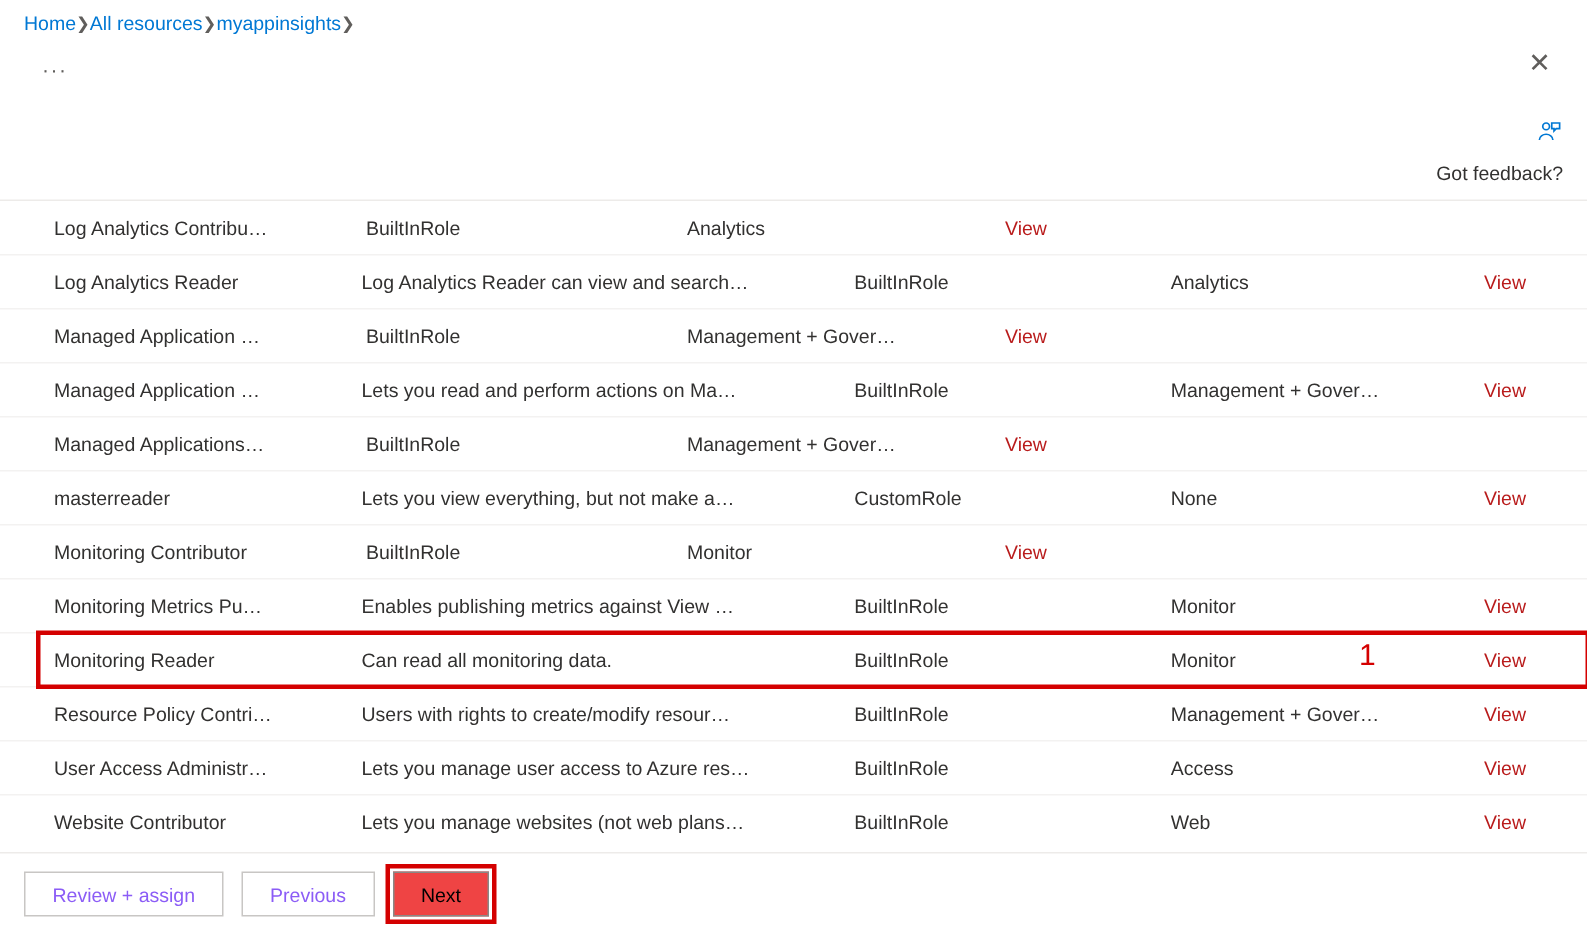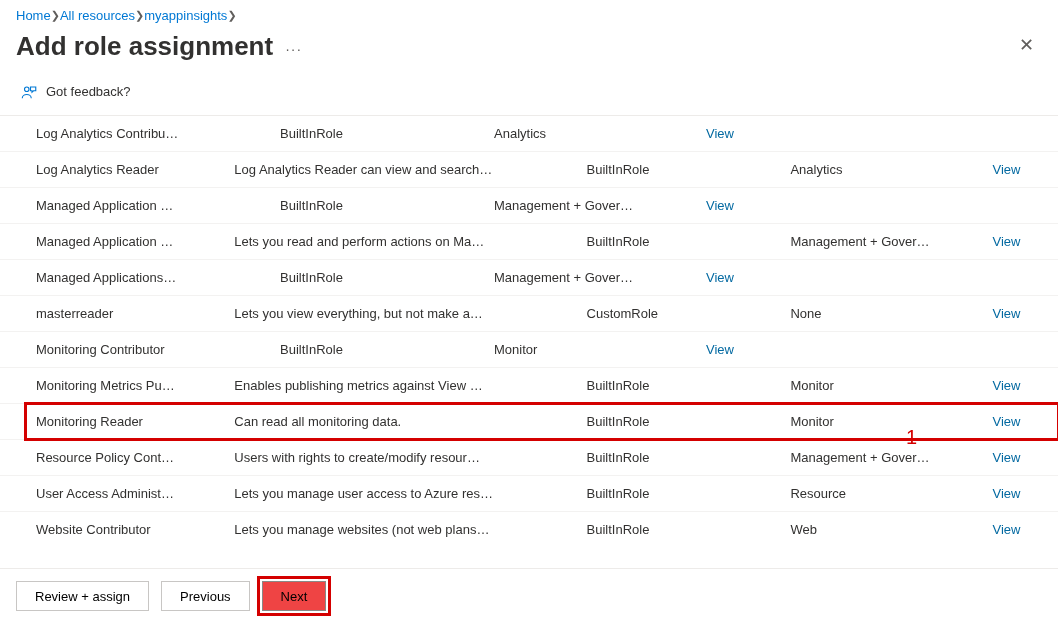--- a/index.html
+++ b/index.html
@@ -38,25 +38,26 @@
   .header .close {
     margin-left: auto;
     font-size: 18px;
     color: #605e5c;
     cursor: pointer;
     padding: 4px 8px;
     font-weight: 300;
   }
   .feedback {
     display: flex;
-    align-items: flex-start;
+    align-items: flex-end;
     gap: 8px;
     padding: 6px 16px 10px 20px;
     font-size: 13px;
     color: #323130;
+    flex-direction: column;
   }
   .feedback .ficon { color: #0078d4; }
   .table-wrap {
     border-top: 1px solid #edebe9;
     overflow-y: scroll;
     height: 430px;
   }
   .row {
     display: flex;
     align-items: center;
@@ -75,24 +76,24 @@
     left: 24px;
     right: -2px;
     top: -2px;
     bottom: -2px;
     border: 3px solid #d40000;
     pointer-events: none;
     z-index: -1;
   }
   .col-name { width: 164px; padding-right: 12px; overflow: hidden; text-overflow: ellipsis; white-space: nowrap; }
   .col-desc { width: 290px; padding-right: 12px; overflow: hidden; text-overflow: ellipsis; white-space: nowrap; }
-  .col-type { width: 170px; padding-right: 12px; overflow: hidden; text-overflow: ellipsis; white-space: nowrap; margin-left: 36px; }
+  .col-type { width: 170px; padding-right: 12px; overflow: hidden; text-overflow: ellipsis; white-space: nowrap; }
   .col-cat  { width: 168px; padding-right: 12px; overflow: hidden; text-overflow: ellipsis; white-space: nowrap; }
   .col-view { width: 70px; }
-  .col-view a { color: #0369a1; text-decoration: none; cursor: pointer; text-align: right; }
+  .col-view a { color: #b91c1c; text-decoration: none; cursor: pointer; text-align: right; }
   .annot {
     position: absolute;
     color: #d40000;
     font-size: 20px;
     font-weight: 500;
     pointer-events: none;
   }
   .footer {
     position: absolute;
     left: 0; right: 0; bottom: 0;
@@ -105,21 +106,21 @@
   .btn {
     height: 30px;
     padding: 0 18px;
     font-size: 13px;
     border: 1px solid #8a8886;
     background: #ef4444;
     cursor: pointer;
     font-family: inherit;
   }
   .btn.disabled {
-    color: #000000;
+    color: #8b5cf6;
     border-color: #c8c6c4;
     background: #fff;
     cursor: default;
   }
   .btn.next-hl {
     outline: 3px solid #d40000;
     outline-offset: 2px;
   }
   
   .table-wrap::-webkit-scrollbar { width: 16px; }
@@ -132,21 +133,20 @@
 <div class="breadcrumb">
   <a>Home</a>
   <span class="sep">❯</span>
   <a>All resources</a>
   <span class="sep">❯</span>
   <a>myappinsights</a>
   <span class="sep">❯</span>
 </div>
 
 <div class="header">
-  <h1>Add role assignment</h1>
   <span class="dots">···</span>
   <span class="close">✕</span>
 </div>
 
 <div class="feedback">
   <span class="ficon">
     <svg width="18" height="18" viewBox="0 0 24 24" fill="none" stroke="#0078d4" stroke-width="1.5">
       <circle cx="9" cy="7" r="3"></circle>
       <path d="M3 19c0-3 3-5 6-5s6 2 6 5"></path>
       <path d="M14 4h7v5h-3l-2 2v-2h-2z"></path>
@@ -219,21 +219,21 @@
       <div class="col-name">Resource Policy Contri…</div>
       <div class="col-desc">Users with rights to create/modify resour…</div>
       <div class="col-type">BuiltInRole</div>
       <div class="col-cat">Management + Gover…</div>
       <div class="col-view"><a>View</a></div>
     </div>
     <div class="row">
       <div class="col-name">User Access Administr…</div>
       <div class="col-desc">Lets you manage user access to Azure res…</div>
       <div class="col-type">BuiltInRole</div>
-      <div class="col-cat">Resource</div>
+      <div class="col-cat">Access</div>
       <div class="col-view"><a>View</a></div>
     </div>
     <div class="row">
       <div class="col-name">Website Contributor</div>
       <div class="col-desc">Lets you manage websites (not web plans…</div>
       <div class="col-type">BuiltInRole</div>
       <div class="col-cat">Web</div>
       <div class="col-view"><a>View</a></div>
     </div>
   </div>

